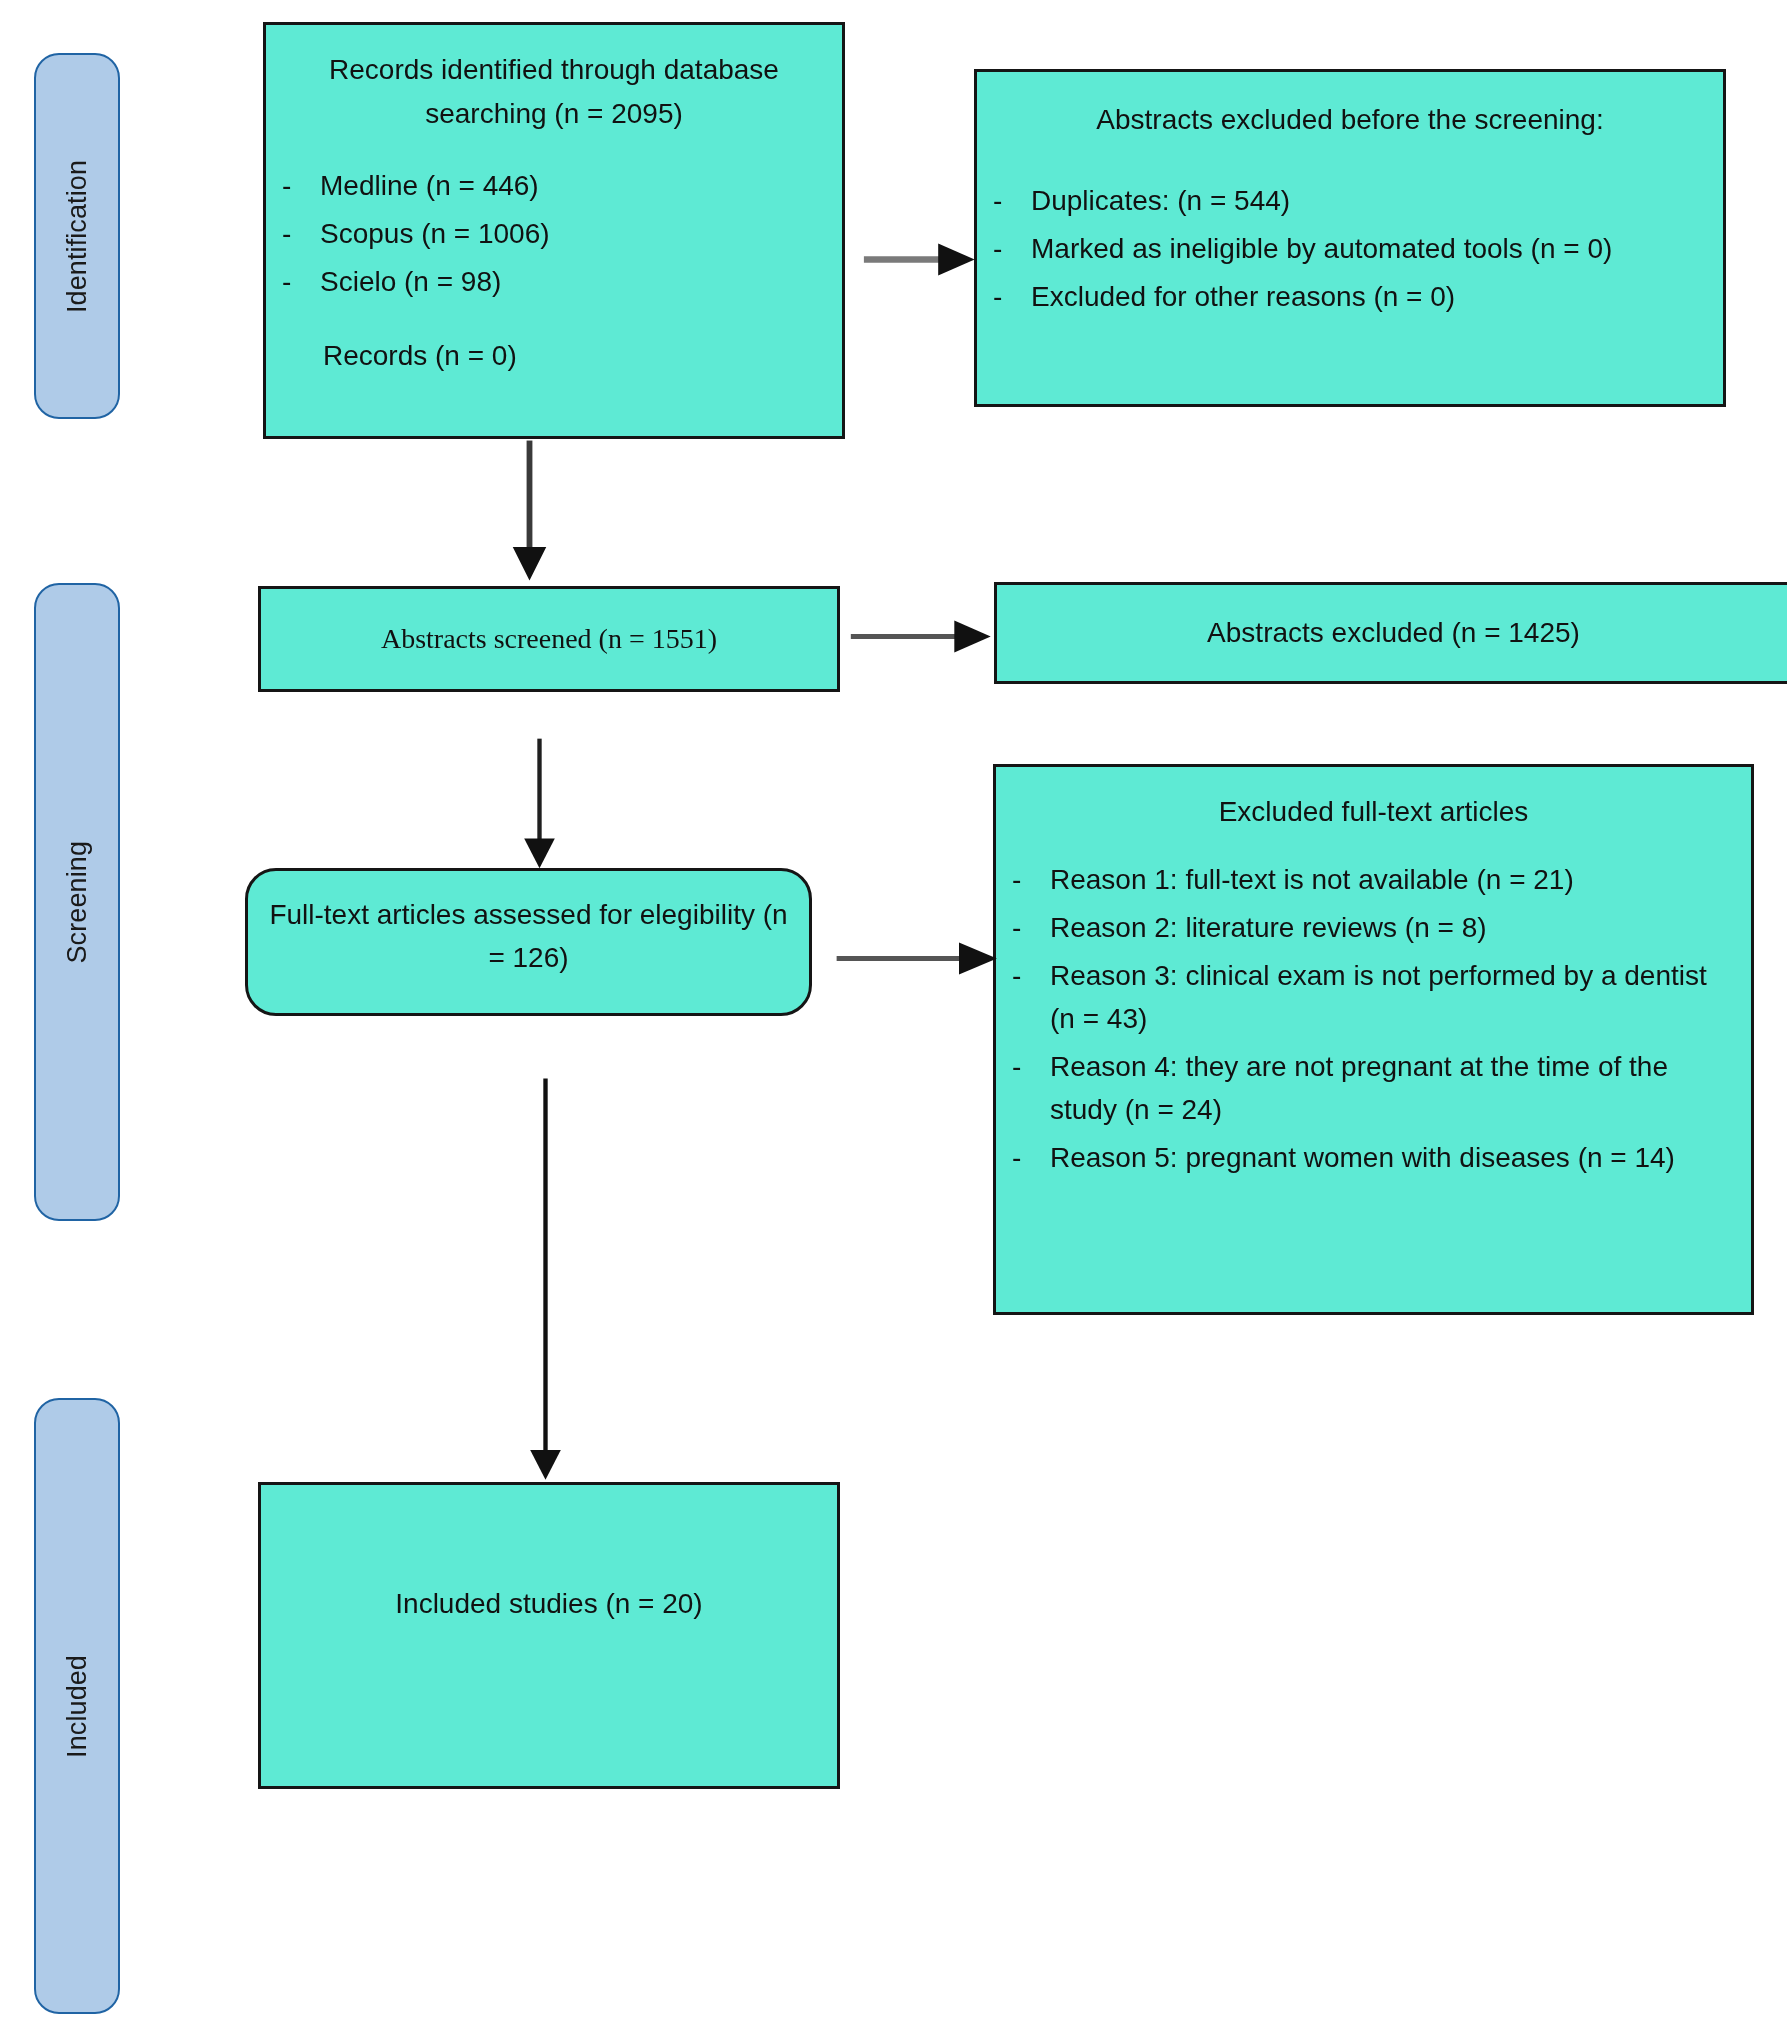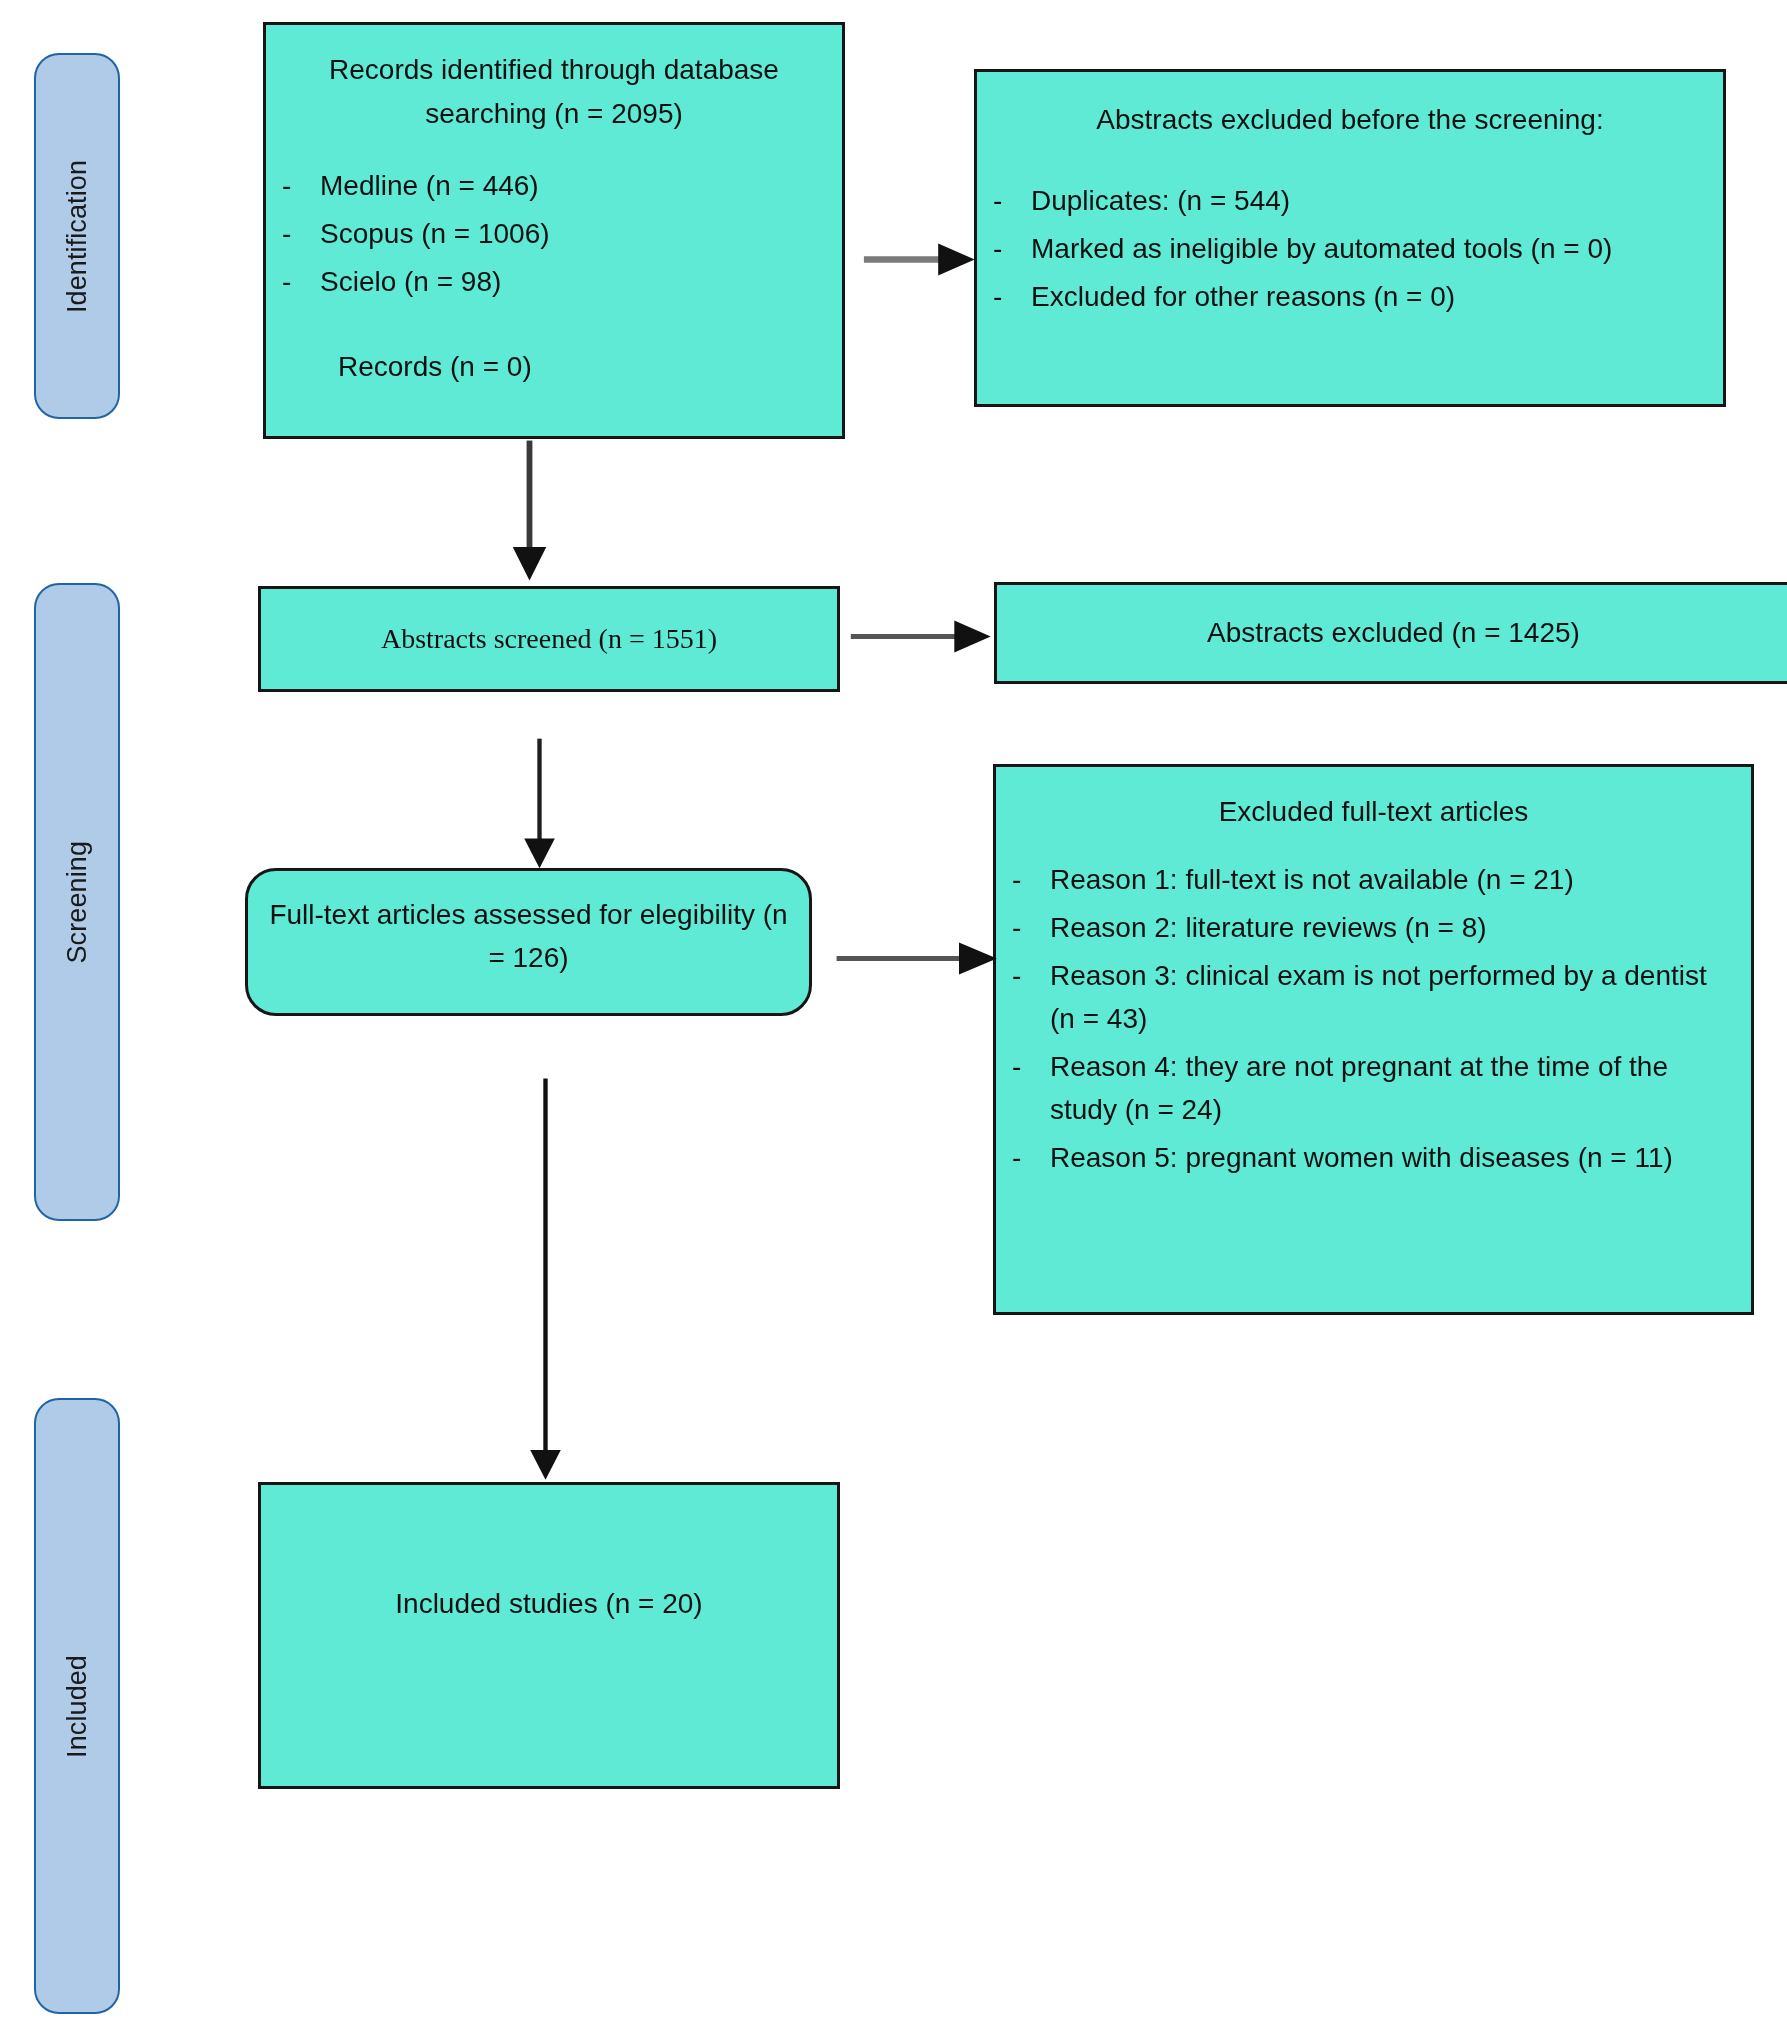--- a/index.html
+++ b/index.html
@@ -119,21 +119,21 @@
         <li>
           <span class="bullet-dash">-</span>
           <span class="bullet-text">Scopus (n = 1006)</span>
         </li>
         <li>
           <span class="bullet-dash">-</span>
           <span class="bullet-text">Scielo (n = 98)</span>
         </li>
       </ul>
     </div>
-    <div class="box-inner" style="top:320px;padding-left:15px;">
+    <div class="box-inner" style="top:309px;">
       <div class="box-title" style="text-align:left; padding-left:57px;">Records (n = 0)</div>
     </div>
   </div>
 
   <div class="flow-box" style="left:974px; top:69px; width:752px; height:338px;">
     <div class="box-inner" style="top:26px;">
       <div class="box-title">Abstracts excluded before the screening:</div>
     </div>
     <div class="box-inner" style="top:107px;">
       <ul class="bullet-list">
@@ -188,21 +188,21 @@
         <li>
           <span class="bullet-dash">-</span>
           <span class="bullet-text">Reason 3: clinical exam is not performed by a dentist (n = 43)</span>
         </li>
         <li>
           <span class="bullet-dash">-</span>
           <span class="bullet-text">Reason 4: they are not pregnant at the time of the study (n = 24)</span>
         </li>
         <li>
           <span class="bullet-dash">-</span>
-          <span class="bullet-text">Reason 5: pregnant women with diseases (n = 11)</span>
+          <span class="bullet-text">Reason 5: pregnant women with diseases (n = 14)</span>
         </li>
       </ul>
     </div>
   </div>
 
   <div class="flow-box" style="left:258px; top:1482px; width:582px; height:307px;">
     <div class="box-inner" style="top:97px;">
       <div class="box-title">Included studies (n = 20)</div>
     </div>
   </div>

